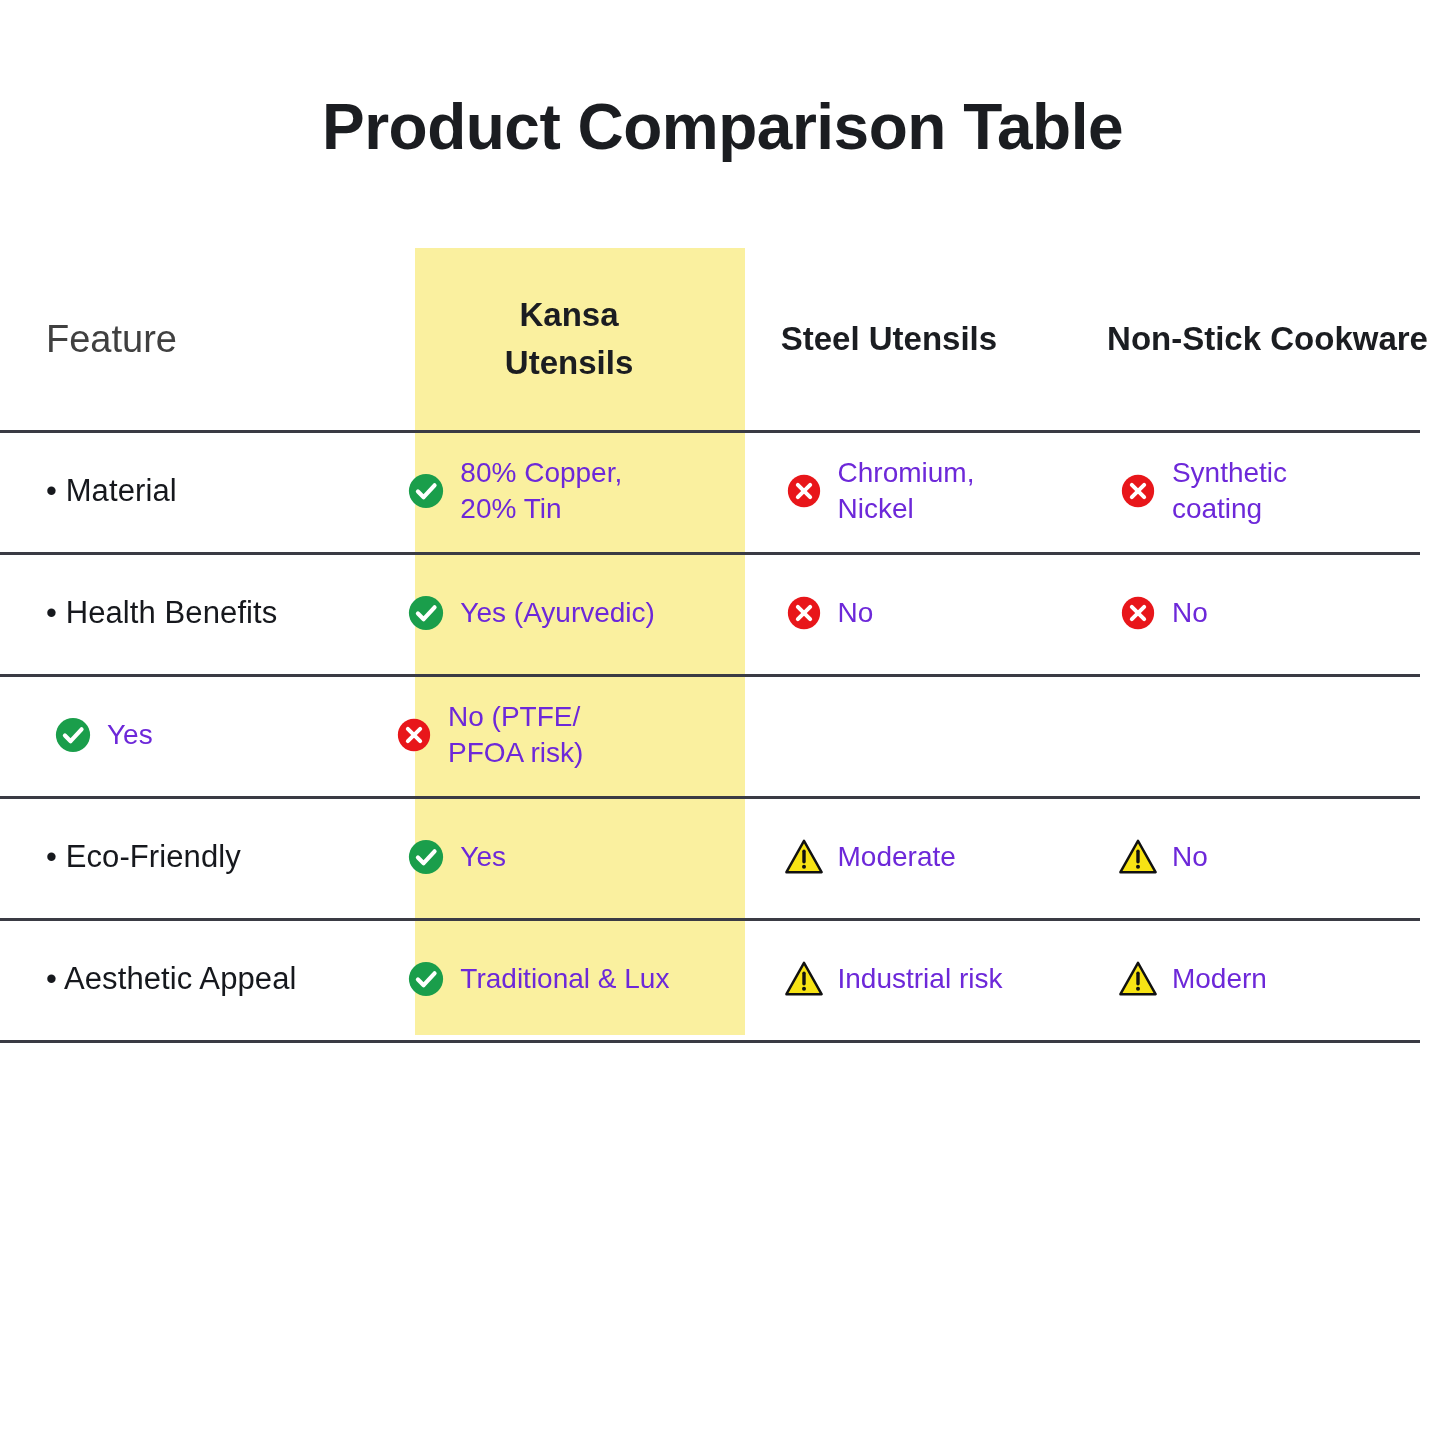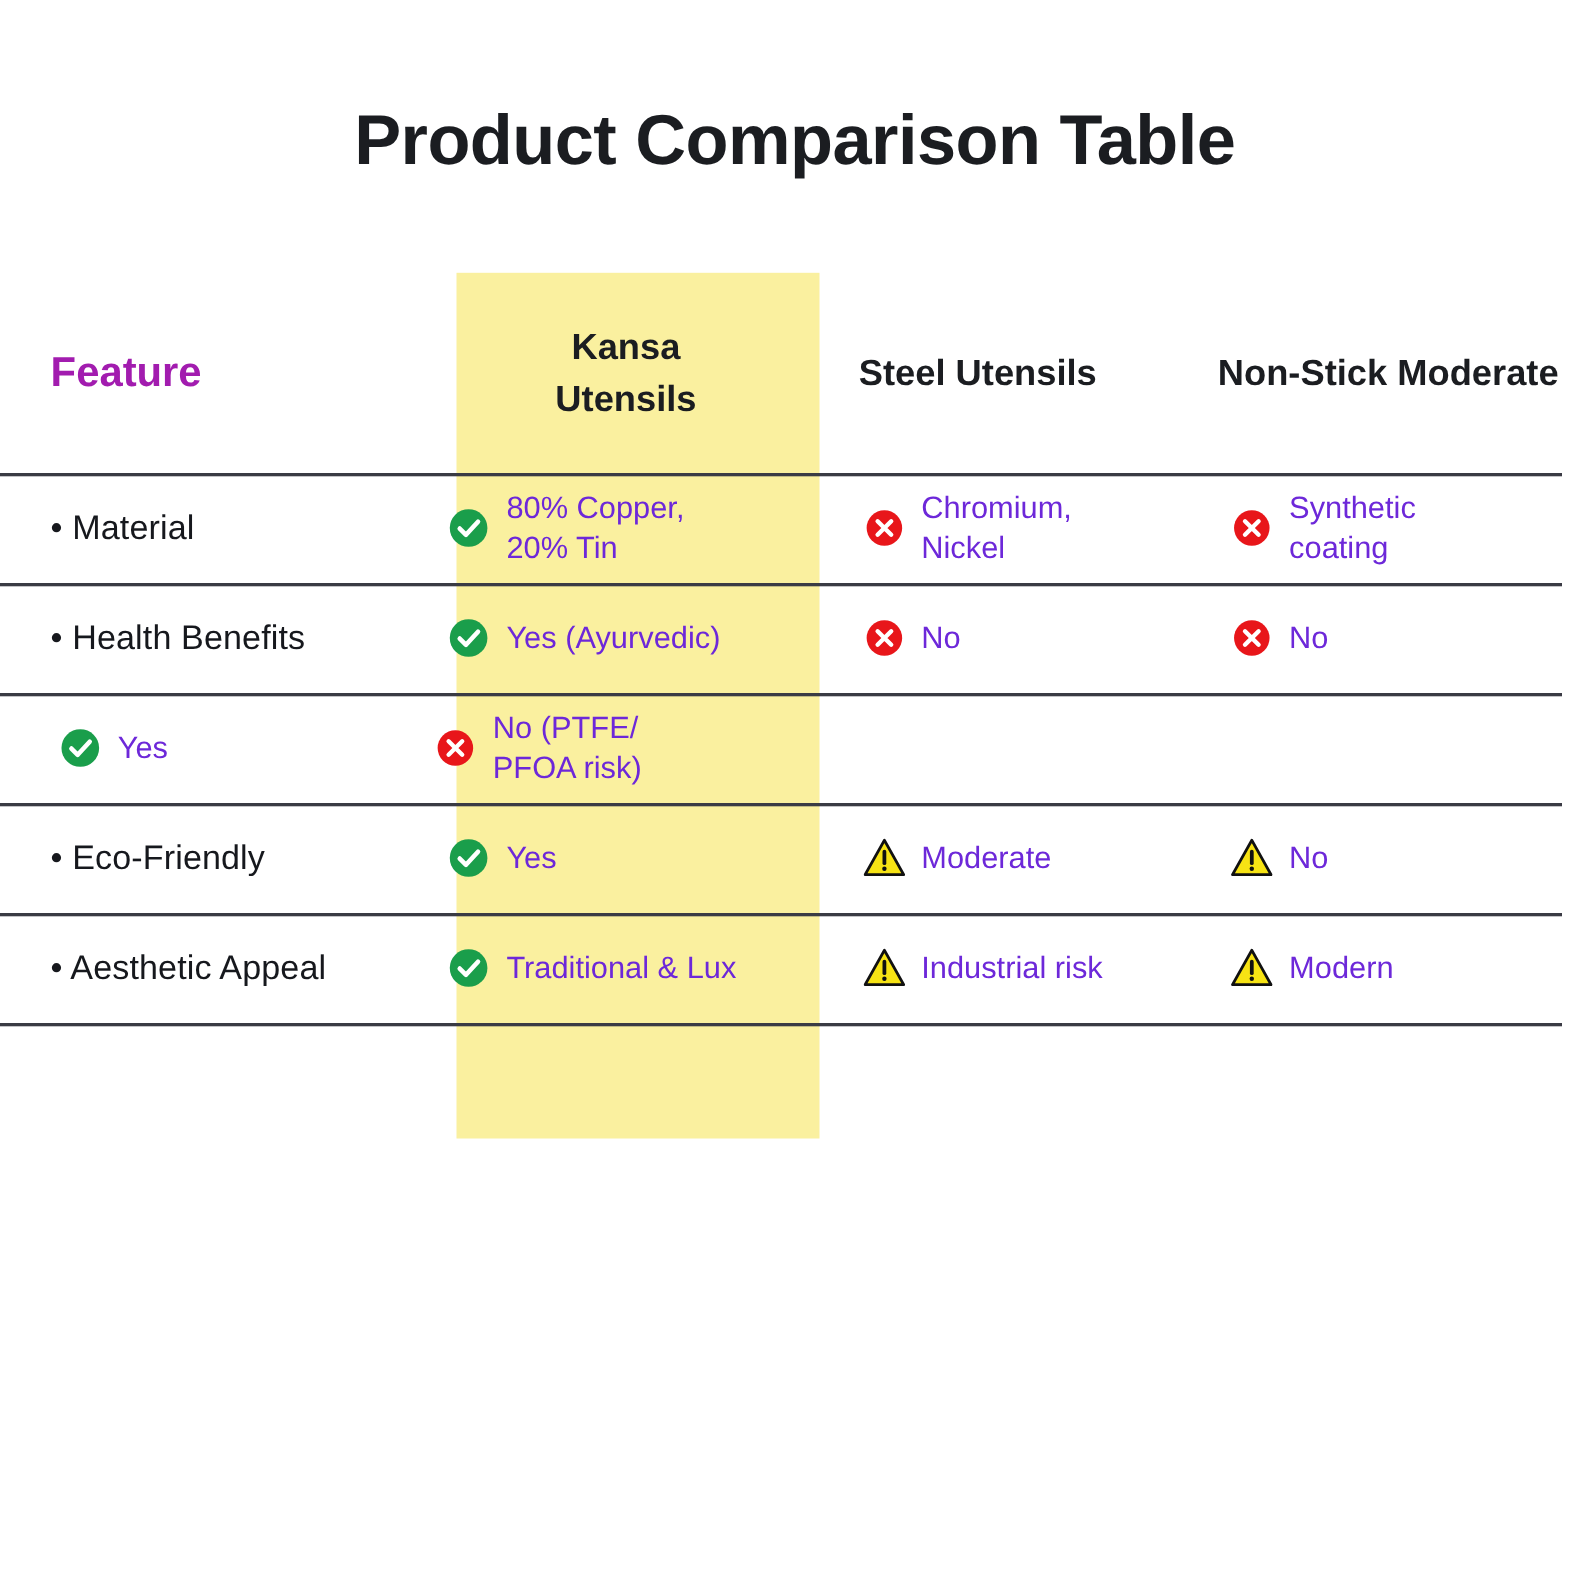--- a/index.html
+++ b/index.html
@@ -83,34 +83,34 @@
   }
   .head-label {
     font-size: 33px;
     font-weight: bold;
     color: #1b1d21;
     line-height: 1.45;
     letter-spacing: 0px;
   }
   .head-feature {
     font-size: 38px;
-    font-weight: bold;
-    color: #a21caf;
+    font-weight: normal;
+    color: #404040;
   }
   .head-center {
     width: 100%;
     text-align: center;
     white-space: pre-line;
   }
   .head-kansa-wrap { justify-content: center; }
   .head-steel-wrap { justify-content: flex-start; padding-left: 22px; }
   .head-nonstick-wrap { justify-content: flex-start; padding-left: 10px; }
 
   
-  .data-row { height: 100px; }
+  .data-row { height: 122px; }
 
   .cell {
     display: flex;
     align-items: center;
     box-sizing: border-box;
   }
   .cell-feature {
     font-size: 31px;
     font-weight: normal;
     color: #16181d;
@@ -152,21 +152,21 @@
     <div class="col-kansa cell head-kansa-wrap">
       <span class="head-label head-center">Kansa
 Utensils</span>
     </div>
     <div class="col-steel cell head-steel-wrap">
       <span class="head-label">Steel
 Utensils</span>
     </div>
     <div class="col-nonstick cell head-nonstick-wrap">
       <span class="head-label">Non-Stick
-Moderate</span>
+Cookware</span>
     </div>
   </div>
 
   <div id="rows-host">
       <div class="row data-row">
         <div class="rule" style="top: 0px; background: rgb(58, 59, 68);"></div>
         <div class="col-feature cell">
           <span class="cell-feature">• Material</span>
         </div>
         <div class="col-kansa cell">

